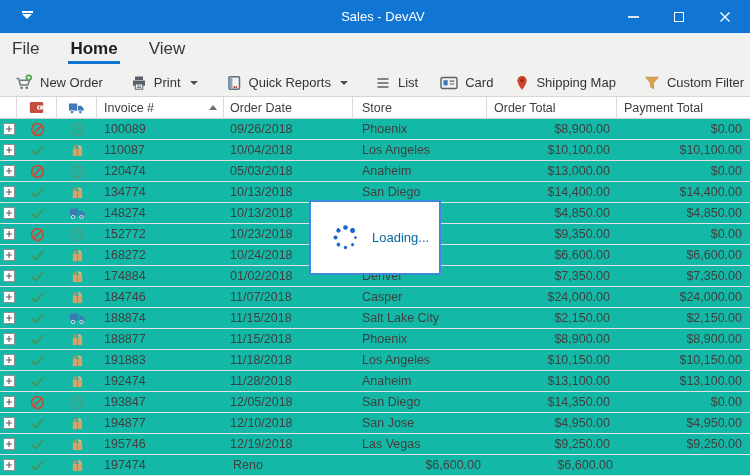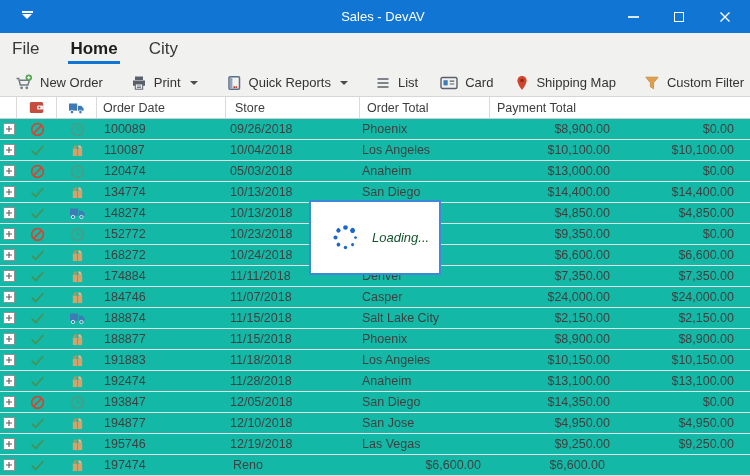--- a/index.html
+++ b/index.html
@@ -44,38 +44,38 @@
   .grid-body .row { display:flex; height:21px; border-bottom:1px solid #e2e2e2; background:#14b8a6; }
   .cell { display:flex; align-items:center; font-size:12.5px; color:#404040; overflow:hidden; white-space:nowrap; }
 
   .c-expand  { width:17px;  justify-content:center; }
   .c-paid    { width:40px;  justify-content:center; }
   .c-ship    { width:40px;  justify-content:center; }
   .c-invoice { width:127px; padding-left:7px; }
   .c-date    { width:129px; padding-left:6px; }
   .c-store   { width:134px; padding-left:9px; }
   .c-order   { width:130px; justify-content:flex-end; padding-right:7px; }
-  .c-payment { width:133px; justify-content:flex-end; padding-right:16px; }
+  .c-payment { width:133px; justify-content:flex-end; padding-right:8px; }
 
   .gh-cell.c-invoice { justify-content:space-between; padding-right:6px; }
   .sort-arrow { width:0; height:0; border-left:4px solid transparent; border-right:4px solid transparent; border-bottom:5px solid #6e6e6e; }
 
   
   .loading-panel {
     position:absolute; left:309px; top:200px; width:132px; height:75px;
     background:#fff; border:2px solid var(--loading-border,#3f87d9);
     display:flex; align-items:center; padding-left:20px; gap:13px; z-index:10;
   }
   .spinner { width:28px; height:28px; position:relative; animation:spin 1.1s steps(8) infinite; }
   .spinner .dot {
     position:absolute; left:50%; top:50%; width:5px; height:5px; margin:-2.5px;
     border-radius:50%; background:var(--loading-dot,#1b66c9);
   }
   @keyframes spin { to { transform:rotate(360deg); } }
-  .loading-text { font-size:13px; color:#14532d;font-style:italic; }
+  .loading-text { font-size:13px; color:#0369a1; }
 </style>
 </head>
 <body>
 
 <div class="window">
 
   <div class="titlebar">
     <div class="ribbon-toggle">
       <span class="bar"></span>
       <span class="tri"></span>
@@ -92,21 +92,21 @@
         <svg width="12" height="12" viewBox="0 0 12 12">
             <path d="M1.5 1.5l9 9M10.5 1.5l-9 9" stroke="#fff" stroke-width="1.4"></path>
           </svg>
       </div>
     </div>
   </div>
 
   <div class="menubar" id="menubar">
       <div class="menu-item">File</div>
       <div class="menu-item active">Home</div>
-      <div class="menu-item">City</div>
+      <div class="menu-item">View</div>
     </div>
 
   <div class="toolbar" id="toolbar">
       <div class="tb-btn">
         <span class="icon">
           <svg width="18" height="17" viewBox="0 0 18 17">
             <path d="M1.5 4.5h2.2l1.6 6.5h7.6l1.5-4.8H5" fill="none" stroke="#707a84" stroke-width="1.5"></path>
             <circle cx="6.6" cy="13.8" r="1.4" fill="#707a84"></circle>
             <circle cx="11.8" cy="13.8" r="1.4" fill="#707a84"></circle>
             <circle cx="13.8" cy="3.6" r="3.2" fill="#4ca64c"></circle>
@@ -194,20 +194,24 @@
         <div class="gh-cell c-ship">
           <span class="icon">
             <svg width="17" height="14" viewBox="0 0 17 14">
               <path d="M1 2.5h8.2v7.2H1z" fill="var(--transit-blue)"></path>
               <path d="M10 4.8h3.2l2.4 2.6v2.3H10z" fill="var(--transit-blue)"></path>
               <circle cx="4" cy="11" r="1.7" fill="var(--transit-blue)" stroke="#fff" stroke-width="0.7"></circle>
               <circle cx="12.4" cy="11" r="1.7" fill="var(--transit-blue)" stroke="#fff" stroke-width="0.7"></circle>
             </svg>
           </span>
         </div>
+        <div class="gh-cell c-invoice">
+          <span>Invoice #</span>
+          <span class="sort-arrow"></span>
+        </div>
         <div class="gh-cell c-date">
           <span>Order Date</span>
         </div>
         <div class="gh-cell c-store">
           <span>Store</span>
         </div>
         <div class="gh-cell c-order" style="justify-content: flex-start; padding-left: 7px;">
           <span>Order Total</span>
         </div>
         <div class="gh-cell c-payment" style="justify-content: flex-start; padding-left: 7px;">
@@ -456,21 +460,21 @@
             <span class="icon">
               <svg width="15" height="14" viewBox="0 0 16 15">
                 <path d="M3 6h10v8H3z" fill="var(--delivered-tan)"></path>
                 <path d="M7.5 6h1v8h-1z" fill="#b9854a"></path>
                 <path d="M3 6 5 2.6h2.6L6.2 6z" fill="#c49055"></path>
                 <path d="M13 6 11 2.6H8.4L9.8 6z" fill="#e4bb8b"></path>
               </svg>
             </span>
           </div>
           <div class="cell c-invoice">174884</div>
-          <div class="cell c-date">11/11/2018</div>
+          <div class="cell c-date">01/02/2018</div>
           <div class="cell c-store">Denver</div>
           <div class="cell c-order">$7,350.00</div>
           <div class="cell c-payment">$7,350.00</div>
         </div>
         <div class="row">
           <div class="cell c-expand">
             <span class="icon">
               <svg width="12" height="12" viewBox="0 0 12 12">
                 <rect x="0.5" y="0.5" width="11" height="11" fill="#fff" stroke="#919191"></rect>
                 <path d="M3 6h6M6 3v6" stroke="#5c5c5c" stroke-width="1.1"></path>

